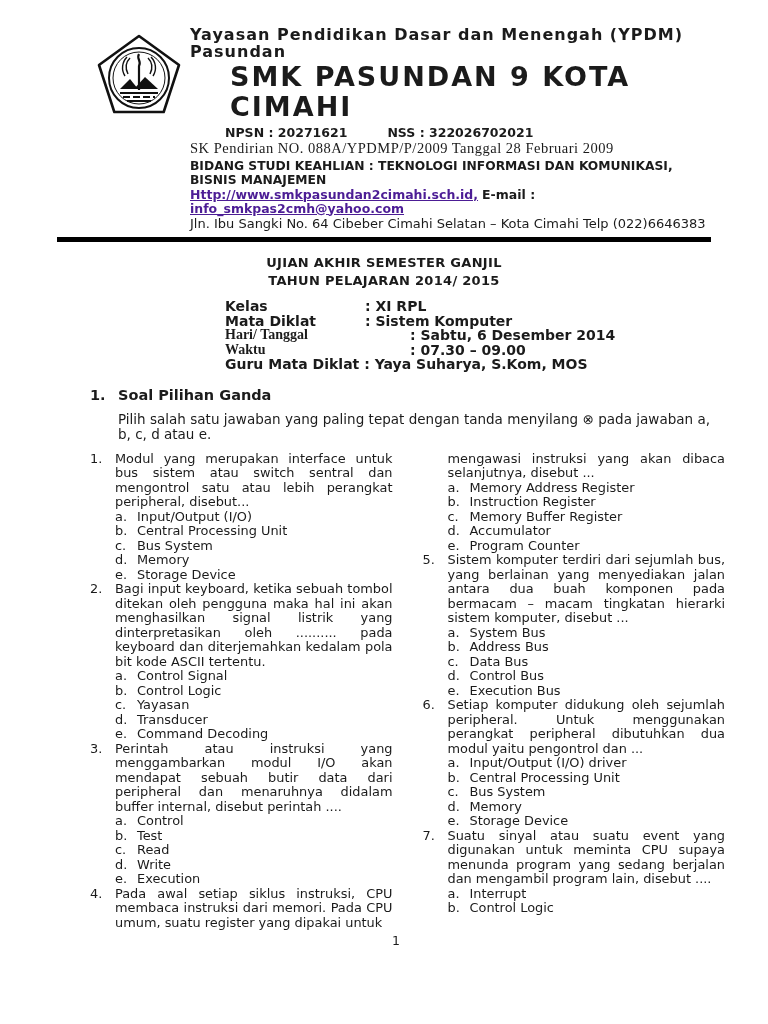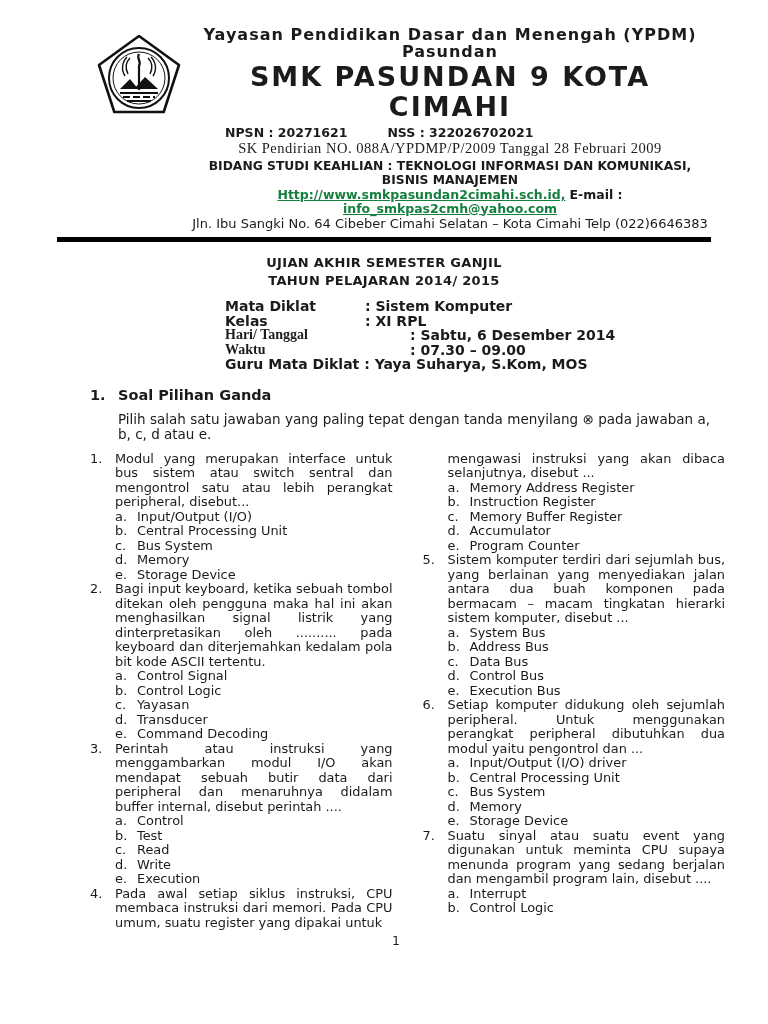--- a/index.html
+++ b/index.html
@@ -10,28 +10,28 @@
     margin: 0 auto;
     background: #ffffff;
     color: #1b1b1b;
     font-family: "DejaVu Sans", sans-serif;
     overflow: hidden;
     padding-top: 26px;
   }
   
   .hdr { position: relative; }
   .logo { position: absolute; left: 95px; top: 6px; width: 88px; height: 90px; }
-  .hdr-text { margin-left: 190px; width: 520px; text-align: center; }
+  .hdr-text { margin-left: 190px; width: 520px; }
   .org { font-size: 16px; font-weight: bold; letter-spacing: 1px; line-height: 17px; }
   .school { font-size: 27px; font-weight: bold; letter-spacing: 2px; line-height: 30px; width: 440px; margin: 2px auto 0 auto; }
   .ids { display: flex; padding-left: 35px; gap: 40px; font-size: 12.5px; font-weight: bold; line-height: 15px; margin-top: 3px; }
   .sk { font-size: 14.5px; letter-spacing: 0.5px; line-height: 16.5px; font-family: Liberation Serif, serif; }
   .bidang { font-size: 12.3px; font-weight: bold; line-height: 14px; margin-top: 2px; }
   .links { font-size: 12.5px; font-weight: bold; line-height: 14px; margin-top: 1px; }
-  .lnk { color: #15803d; text-decoration: underline; cursor: pointer; }
+  .lnk { color: #4c1d95; text-decoration: underline; cursor: pointer; }
   .email-label { margin-left: 4px; }
   .addr { font-size: 13px; line-height: 14.5px; margin-top: 1px; }
   .rule { margin: 6px 57px 0 57px; height: 3px; border-top: 3px solid #000; border-bottom: 2.5px solid #000; }
   
   .exam-title { text-align: center; font-weight: bold; font-size: 13px; line-height: 18px; margin-top: 12px; letter-spacing: 0.3px; }
   
   .meta { margin: 9px 0 0 225px; font-weight: bold; font-size: 14px; line-height: 14.6px; }
   .mrow { display: flex; }
   .lbl-a { width: 140px; flex-shrink: 0; }
   .lbl-b { width: 185px; flex-shrink: 0; font-family: Liberation Serif, serif; }
@@ -97,26 +97,26 @@
 
   <div class="rule"></div>
 
   <div class="exam-title">
     <div>UJIAN AKHIR SEMESTER GANJIL</div>
     <div>TAHUN PELAJARAN 2014/ 2015</div>
   </div>
 
   <div class="meta">
     <div class="mrow">
+      <span class="lbl-a">Kelas</span>
+      <span>: XI RPL</span>
+    </div>
+    <div class="mrow">
       <span class="lbl-a">Mata Diklat</span>
       <span>: Sistem Komputer</span>
-    </div>
-    <div class="mrow">
-      <span class="lbl-a">Kelas</span>
-      <span>: XI RPL</span>
     </div>
     <div class="mrow">
       <span class="lbl-b">Hari/ Tanggal</span>
       <span>: Sabtu, 6 Desember 2014</span>
     </div>
     <div class="mrow">
       <span class="lbl-b">Waktu</span>
       <span>: 07.30 – 09.00</span>
     </div>
     <div class="mrow">

